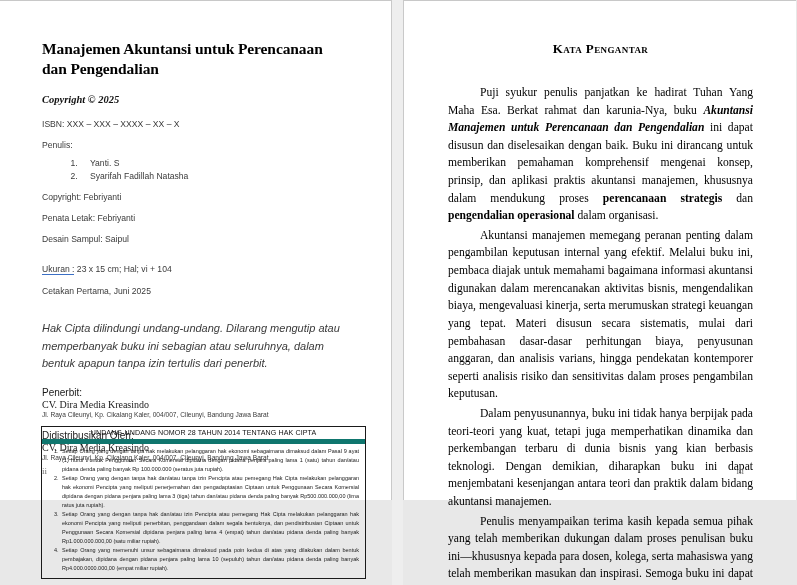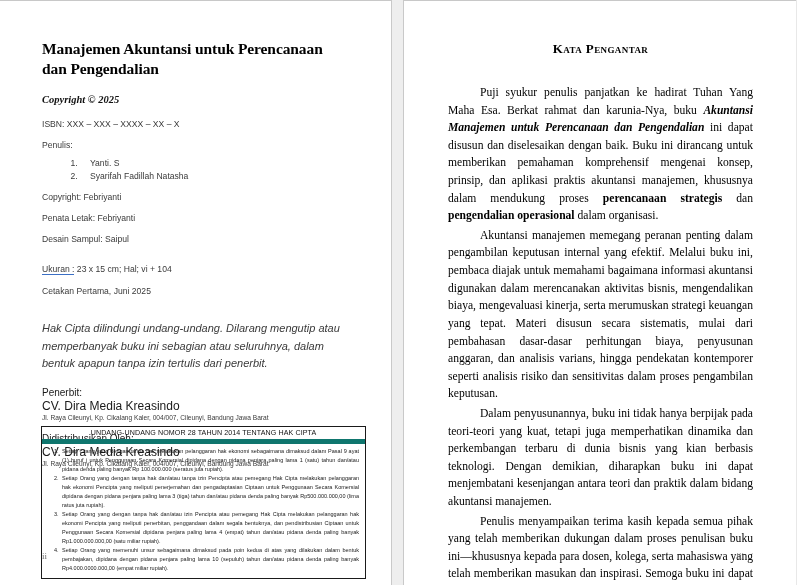--- a/index.html
+++ b/index.html
@@ -18,21 +18,21 @@
     position: relative;
     width: 797px;
     height: 585px;
     display: flex;
     background: #e8e8e8;
   }
 
   .page {
     position: relative;
     background: #ffffff;
-    height: 585px;
+    height: 500px;
     box-sizing: border-box;
     border-top: 1px solid #c8c8c8;
   }
 
   .page-left {
     width: 392px;
     border-right: 1px solid #c9c9c9;
   }
   .gutter {
     width: 11px;
@@ -109,22 +109,22 @@
     margin: 0 0 14px 0;
   }
 
   .pub-head {
     font-family: "Liberation Sans", sans-serif;
     font-size: 10px;
     color: #1a1a1a;
     margin: 0 0 1px 0;
   }
   .pub-name {
-    font-family: Liberation Sans, sans-serif;
-    font-size: 12px;
+    font-family: Liberation Serif, serif;
+    font-size: 10px;
     color: #1a1a1a;
     margin: 0 0 1px 0;
   }
   .pub-addr {
     font-family: "Liberation Sans", sans-serif;
     font-size: 6.6px;
     color: #3a3a3a;
     margin: 0 0 12px 0;
   }
 

